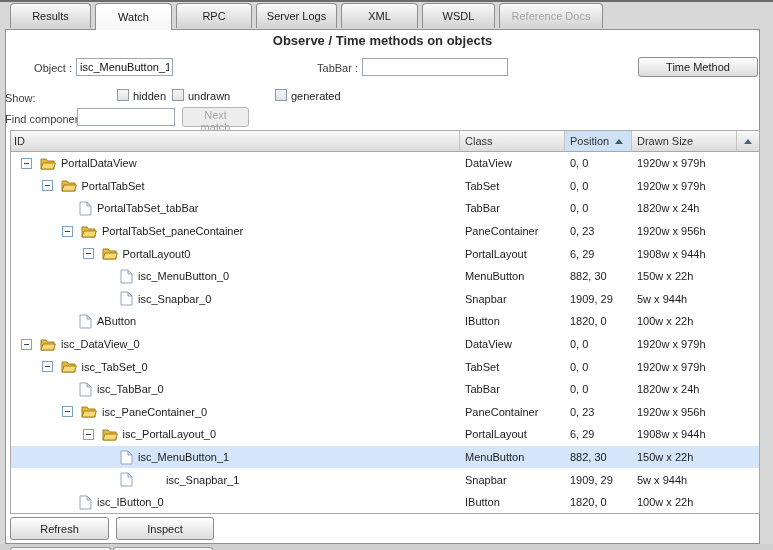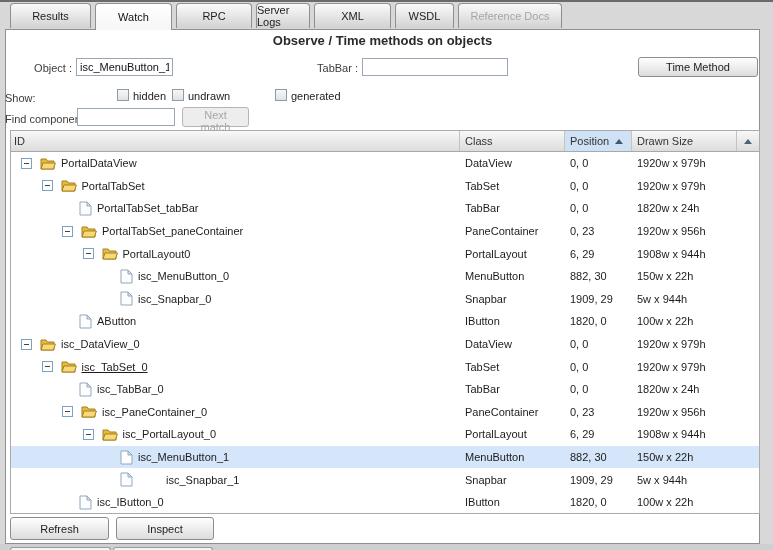--- a/index.html
+++ b/index.html
@@ -9,21 +9,21 @@
 
   
   #pane{position:absolute;left:5px;top:29px;width:755px;height:515px;background:#ffffff;border:1px solid #8f8f8f;box-sizing:border-box;}
 
   
   #tab-strip{position:absolute;left:10px;top:3px;height:27px;display:flex;z-index:3;}
   .tab{height:25px;margin-right:4px;background:linear-gradient(#fafafa,#d2d2d2);border:1px solid #8f8f8f;border-bottom:none;border-radius:4px 4px 0 0;display:flex;align-items:center;justify-content:center;box-sizing:border-box;color:#1d1d1d;cursor:pointer;}
   .tab.active{height:27px;background:linear-gradient(#ffffff,#f6f6f6);color:#111;}
   .tab.disabled{color:#a6a6a6;}
   .tab:nth-child(1){width:81px}.tab:nth-child(2){width:77px}.tab:nth-child(3){width:76px}
-  .tab:nth-child(4){width:54px}.tab:nth-child(5){width:77px}.tab:nth-child(6){width:59px}
+  .tab:nth-child(4){width:81px}.tab:nth-child(5){width:77px}.tab:nth-child(6){width:73px}
   .tab:nth-child(7){width:104px}
 
   
   #page-title{position:absolute;left:5px;top:33px;width:755px;text-align:center;font-size:13px;font-weight:bold;color:#2b2b2b;}
 
   
   .flabel{position:absolute;color:#3c3c3c;height:18px;line-height:18px;}
   .tinput{position:absolute;height:18px;border:1px solid #9aa8b5;background:#fff;font-family:inherit;font-size:11px;padding:0 3px;box-sizing:border-box;color:#111;}
   .btn{position:absolute;background:linear-gradient(#ffffff,#dcdcdc);border:1px solid #8d8d8d;border-radius:3px;font-family:inherit;font-size:11px;color:#1d1d1d;text-align:center;cursor:pointer;}
   .btn.disabled{background:#ededed;border-color:#b5b5b5;color:#a7a7a7;cursor:default;}
@@ -246,21 +246,21 @@
                 <path d="M3,6 L15.4,6 L13.4,12 L1,12 Z" fill="#f8d878" stroke="#a5821f" stroke-width="1"></path>
               </svg>
             </span>
             <span>isc_DataView_0</span>
           </div>
           <div class="cell c-class">DataView</div>
           <div class="cell c-pos">0, 0</div>
           <div class="cell c-size">1920w x 979h</div>
         </div>
         <div class="row">
-          <div class="cell c-id" style="padding-left: 30.5px; text-decoration: underline;">
+          <div class="cell c-id" style="padding-left: 30.5px;">
             <span class="expand-box"></span>
             <span class="icon-slot">
               <svg width="16" height="13" viewBox="0 0 16 13">
                 <path d="M1,2 L6,2 L7.5,4 L14,4 L14,12 L1,12 Z" fill="#e7b93c" stroke="#a5821f" stroke-width="1"></path>
                 <path d="M3,6 L15.4,6 L13.4,12 L1,12 Z" fill="#f8d878" stroke="#a5821f" stroke-width="1"></path>
               </svg>
             </span>
             <span>isc_TabSet_0</span>
           </div>
           <div class="cell c-class">TabSet</div>

